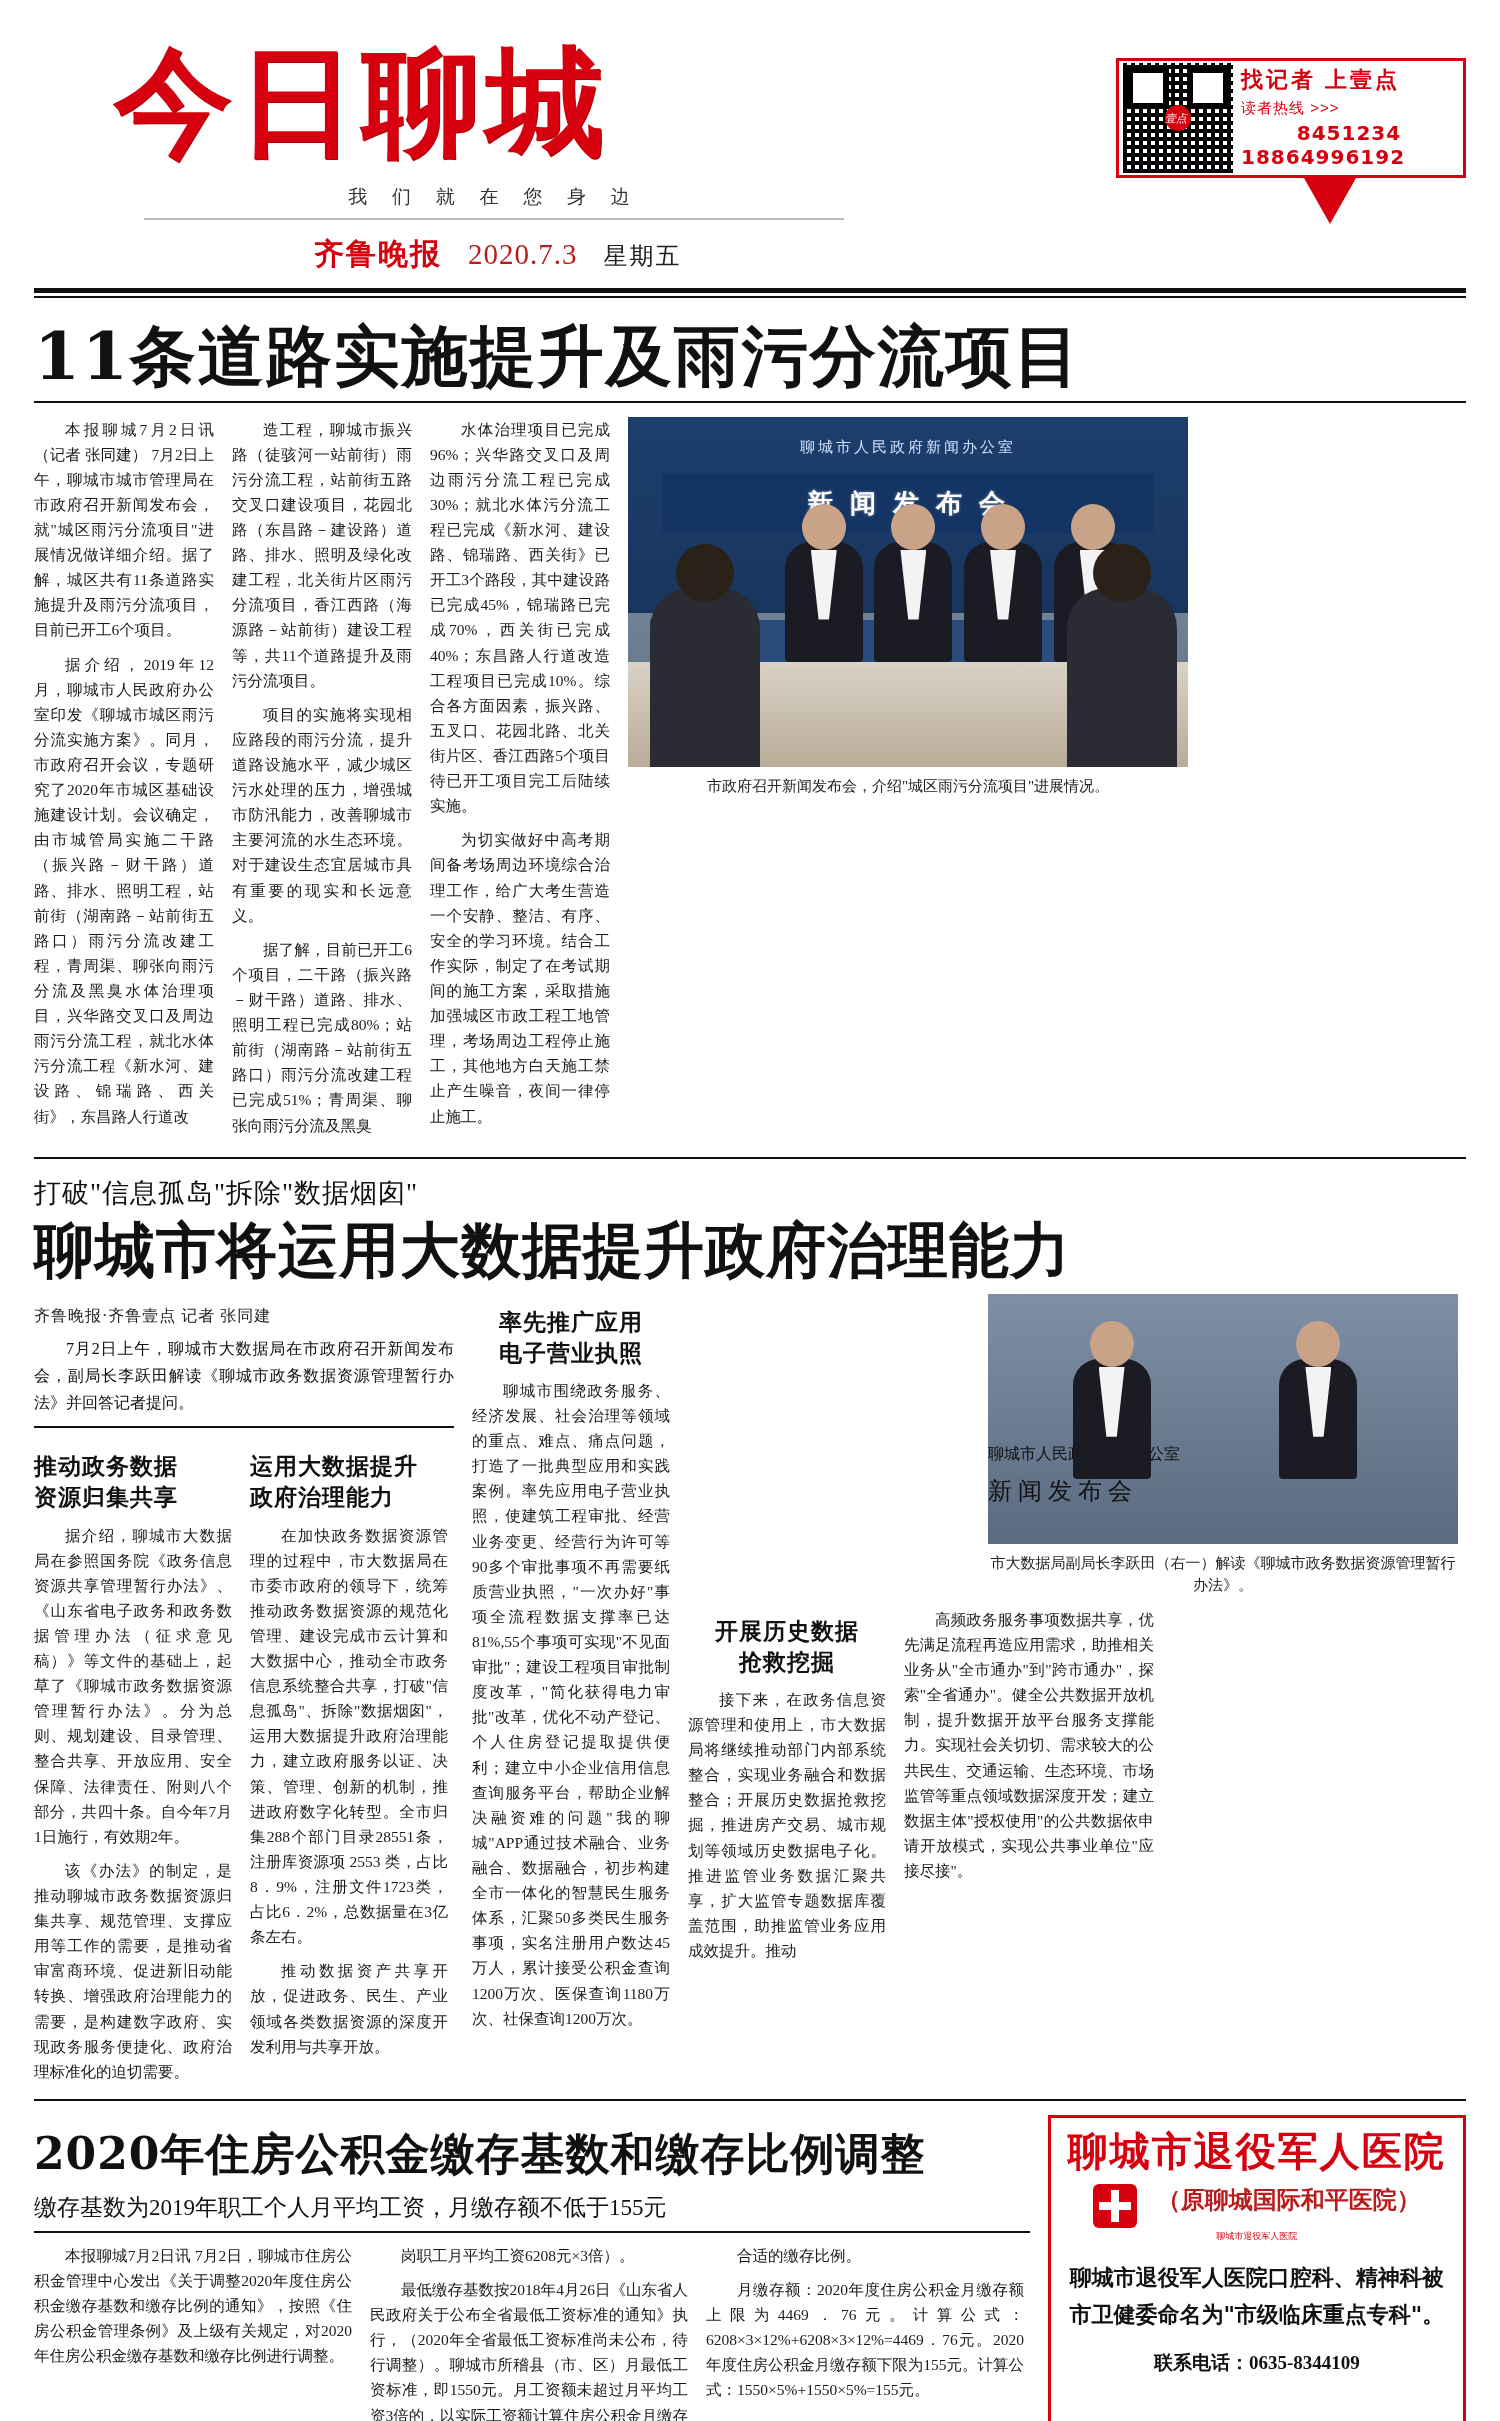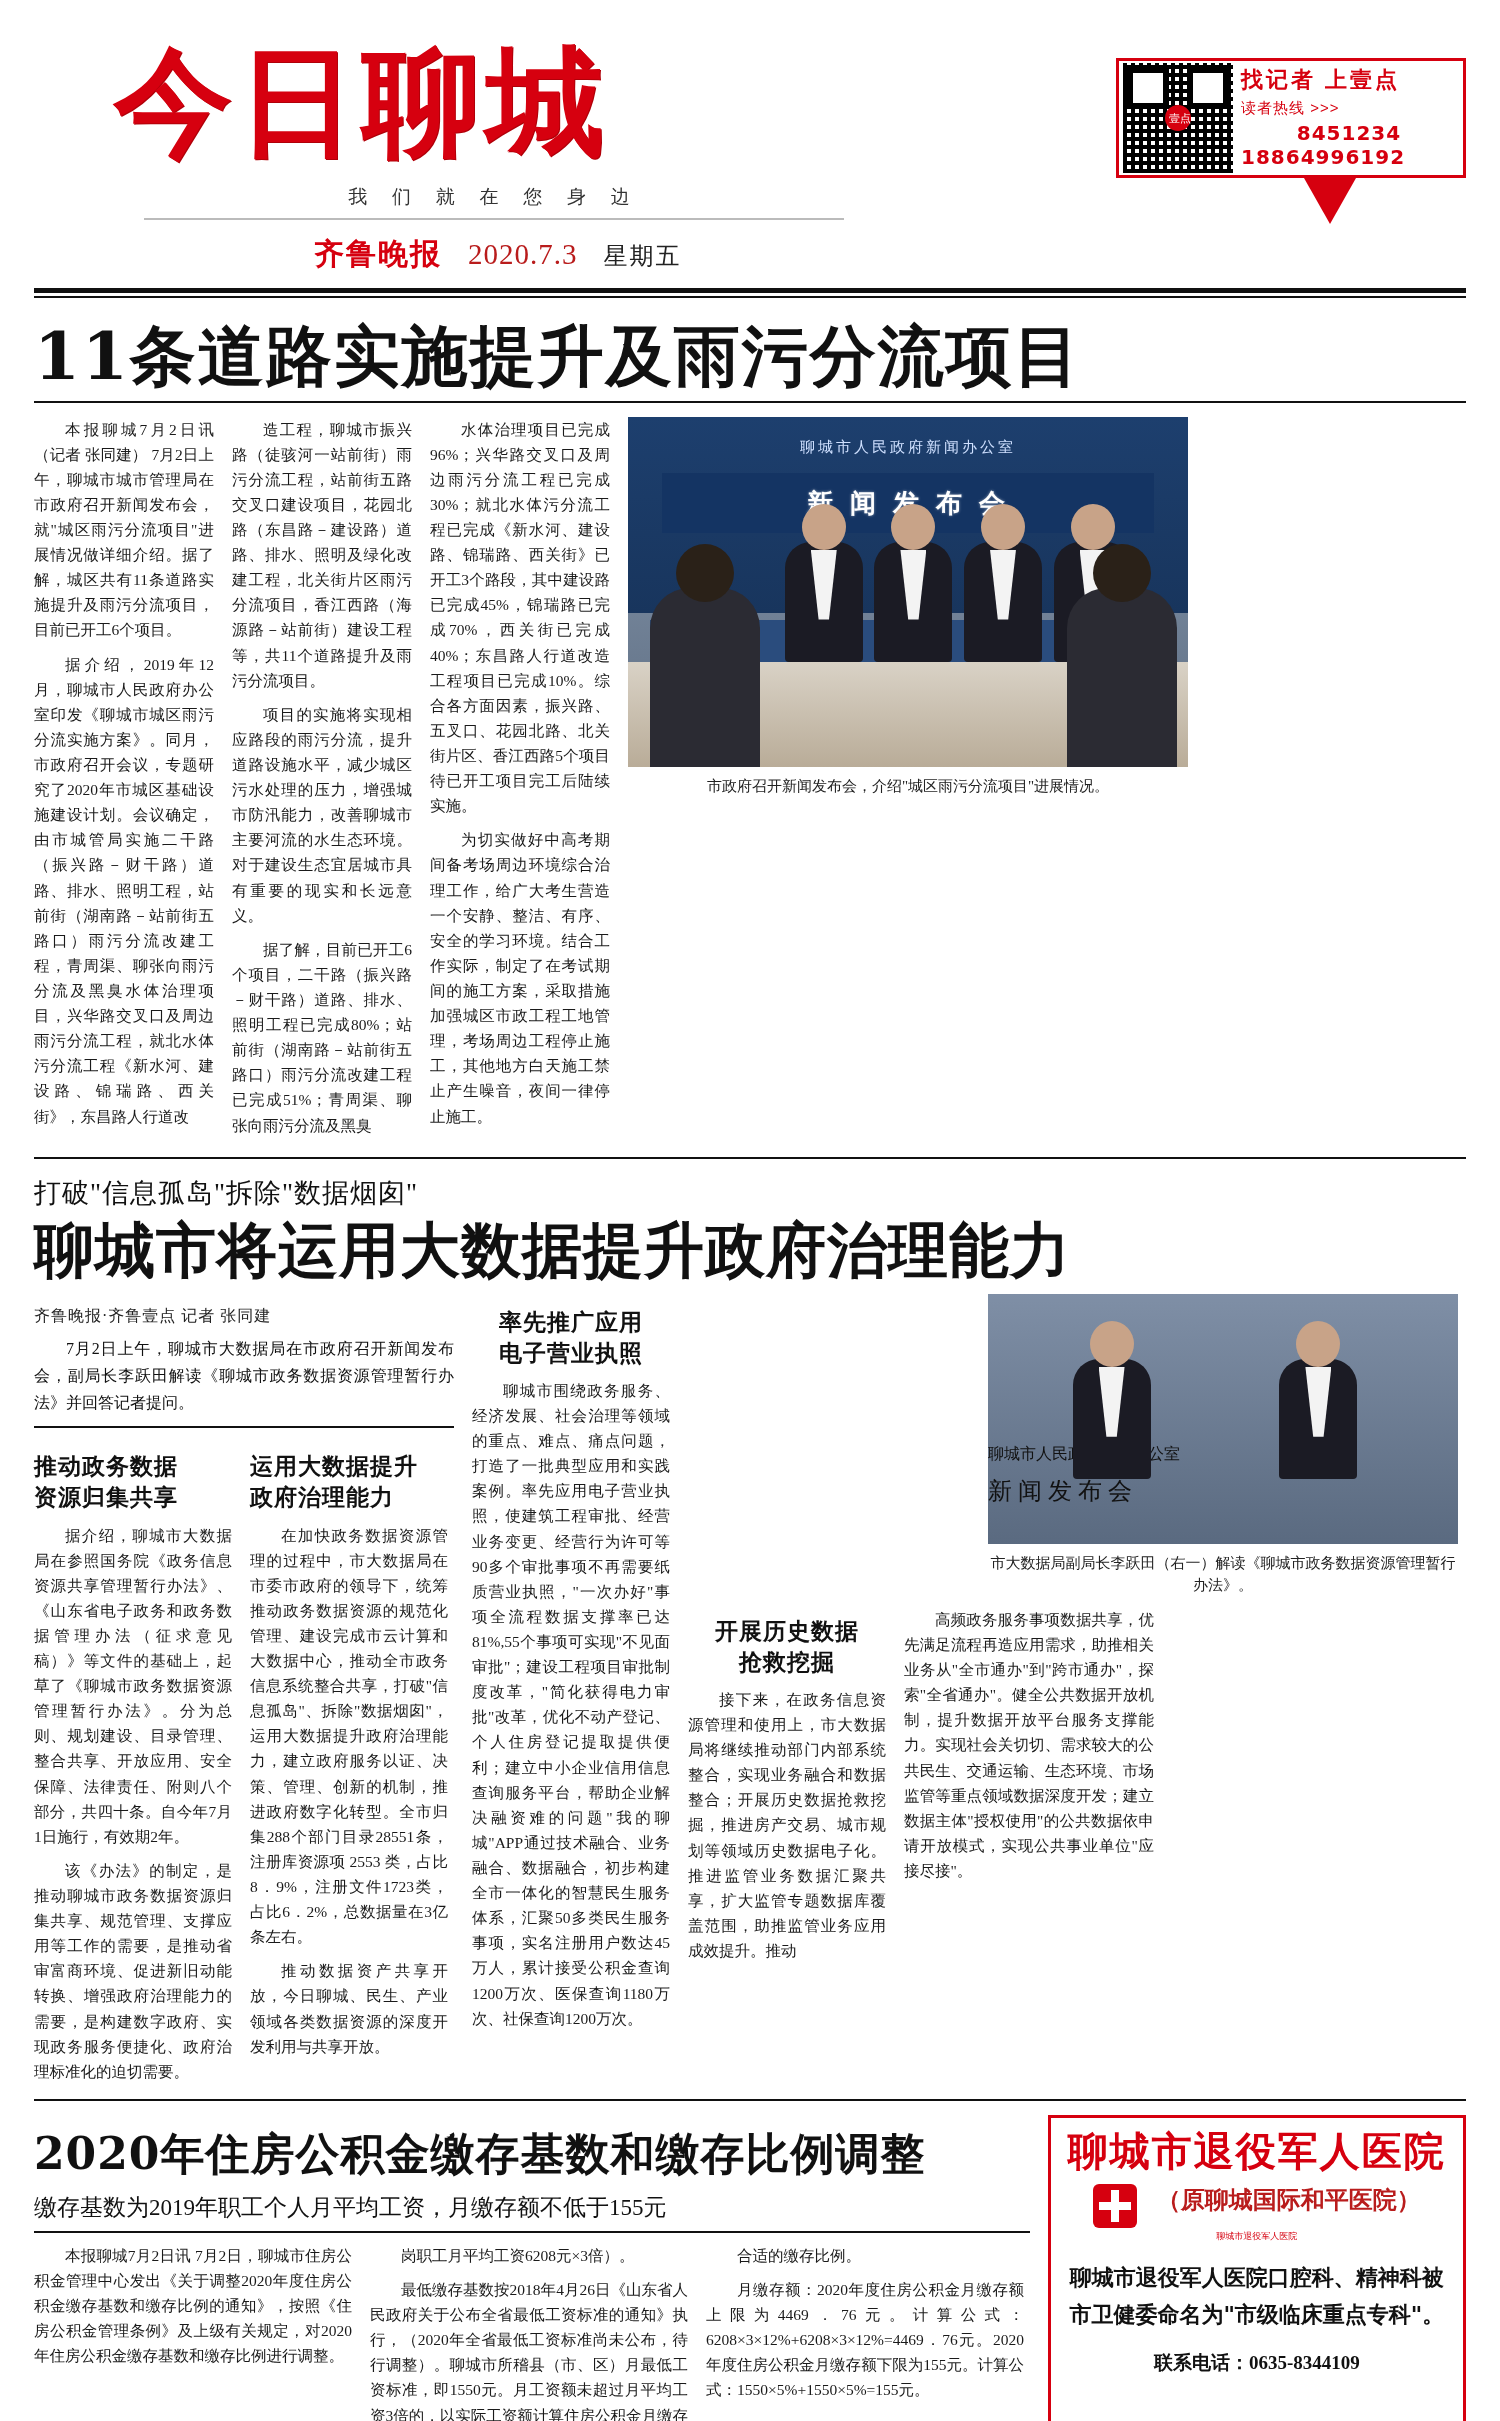--- a/index.html
+++ b/index.html
@@ -105,22 +105,23 @@
   .qr::after { top: 4px; right: 4px; }
   .qr-center {
     position: absolute;
     width: 26px; height: 26px;
     background: #d6000f;
     border-radius: 50%;
     left: 50%; top: 50%;
     transform: translate(-50%,-50%);
     color: #fff;
     font-size: 11px;
-    text-align: right;
+    text-align: left;
     line-height: 26px;
+    font-style: italic;
   }
   .hotline-text {
     flex: 1;
     padding: 4px 6px 0 2px;
     color: #d6000f;
     font-family: "Liberation Sans", sans-serif;
   }
   .hl-1 { font-size: 22px; font-weight: bold; letter-spacing: 3px; }
   .hl-2 { font-size: 15px; letter-spacing: 1px; margin-top: 4px; }
   .hl-3 { font-size: 20px; font-weight: bold; letter-spacing: 1px; margin-top: 3px; font-family: "DejaVu Sans", sans-serif; text-align: center;}
@@ -467,21 +468,21 @@
             <div class="col">
               <p>据介绍，聊城市大数据局在参照国务院《政务信息资源共享管理暂行办法》、《山东省电子政务和政务数据管理办法（征求意见稿）》等文件的基础上，起草了《聊城市政务数据资源管理暂行办法》。分为总则、规划建设、目录管理、整合共享、开放应用、安全保障、法律责任、附则八个部分，共四十条。自今年7月1日施行，有效期2年。</p>
               <p>该《办法》的制定，是推动聊城市政务数据资源归集共享、规范管理、支撑应用等工作的需要，是推动省审富商环境、促进新旧动能转换、增强政府治理能力的需要，是构建数字政府、实现政务服务便捷化、政府治理标准化的迫切需要。</p>
             </div>
           </div>
           <div style="width:198px;">
             <div class="subhead" style="white-space:pre-line;">运用大数据提升
 政府治理能力</div>
             <div class="col">
               <p>在加快政务数据资源管理的过程中，市大数据局在市委市政府的领导下，统筹推动政务数据资源的规范化管理、建设完成市云计算和大数据中心，推动全市政务信息系统整合共享，打破"信息孤岛"、拆除"数据烟囱"，运用大数据提升政府治理能力，建立政府服务以证、决策、管理、创新的机制，推进政府数字化转型。全市归集288个部门目录28551条，注册库资源项 2553 类，占比8．9%，注册文件1723类，占比6．2%，总数据量在3亿条左右。</p>
-              <p>推动数据资产共享开放，今日聊城、民生、产业领域各类数据资源的深度开发利用与共享开放。</p>
+              <p>推动数据资产共享开放，促进政务、民生、产业领域各类数据资源的深度开发利用与共享开放。</p>
             </div>
           </div>
         </div>
       </div>
 
       <div style="width:198px;">
         <div class="subhead sub-center" style="white-space:pre-line;">率先推广应用
 电子营业执照</div>
         <div class="col">
           <p>聊城市围绕政务服务、经济发展、社会治理等领域的重点、难点、痛点问题，打造了一批典型应用和实践案例。率先应用电子营业执照，使建筑工程审批、经营业务变更、经营行为许可等90多个审批事项不再需要纸质营业执照，"一次办好"事项全流程数据支撑率已达81%,55个事项可实现"不见面审批"；建设工程项目审批制度改革，"简化获得电力审批"改革，优化不动产登记、个人住房登记提取提供便利；建立中小企业信用信息查询服务平台，帮助企业解决融资难的问题"我的聊城"APP通过技术融合、业务融合、数据融合，初步构建全市一体化的智慧民生服务体系，汇聚50多类民生服务事项，实名注册用户数达45万人，累计接受公积金查询1200万次、医保查询1180万次、社保查询1200万次。</p>

